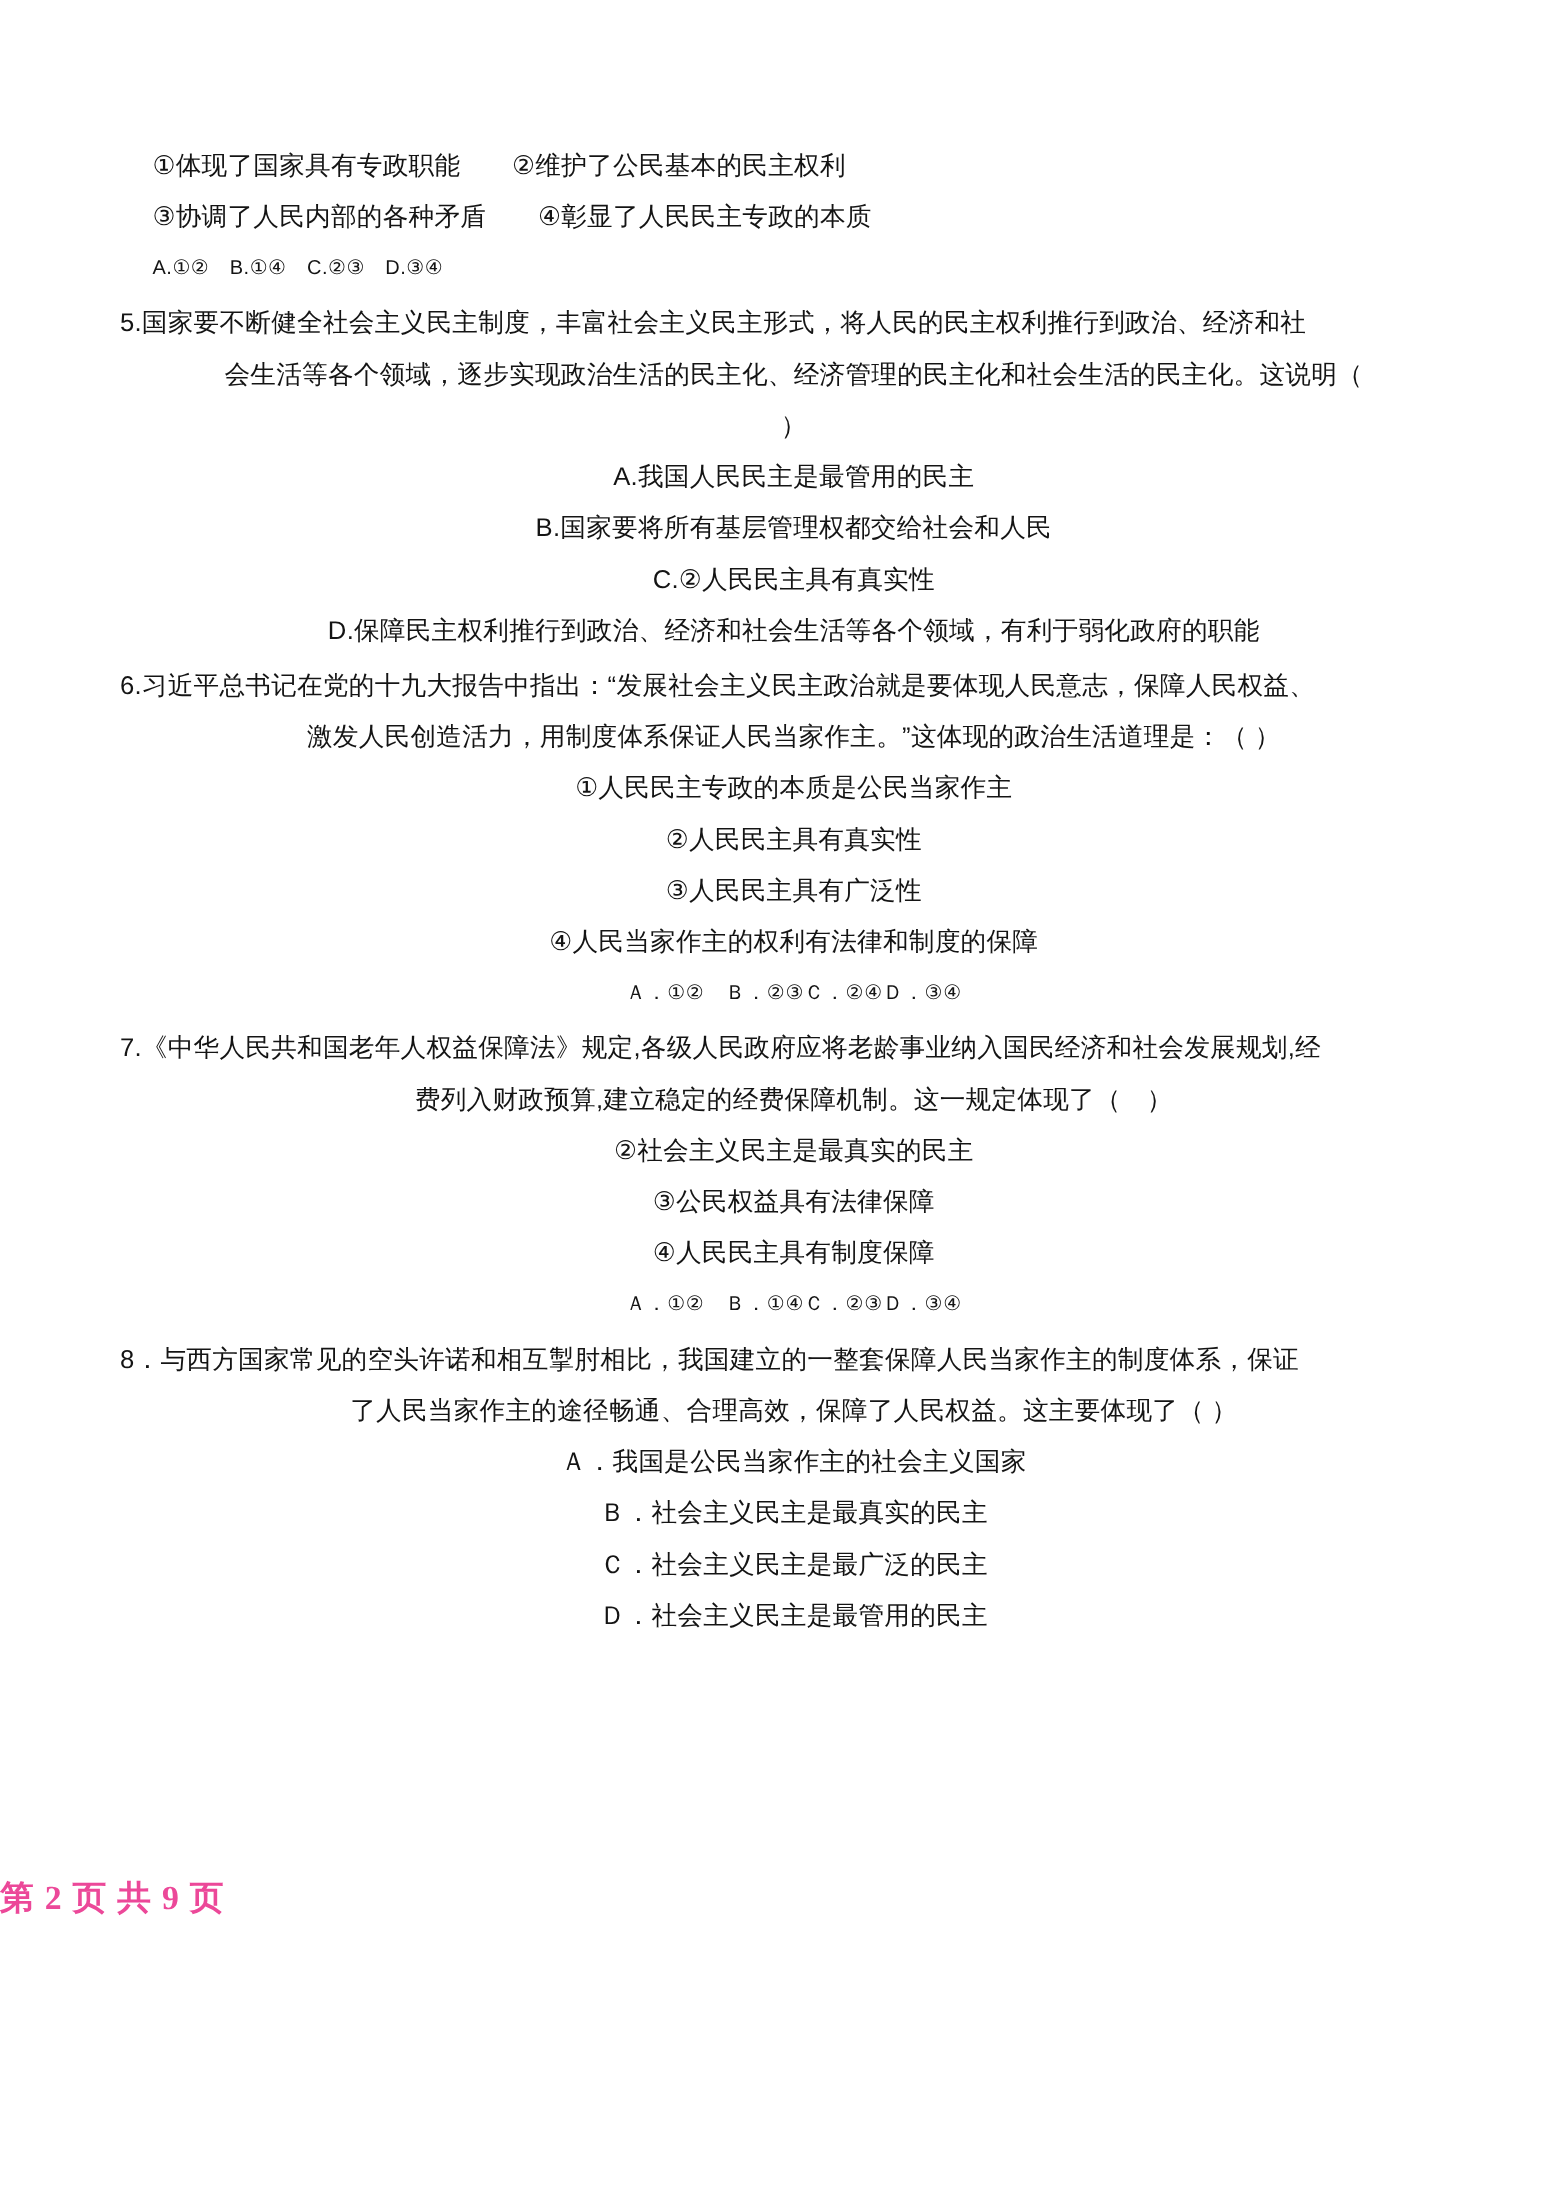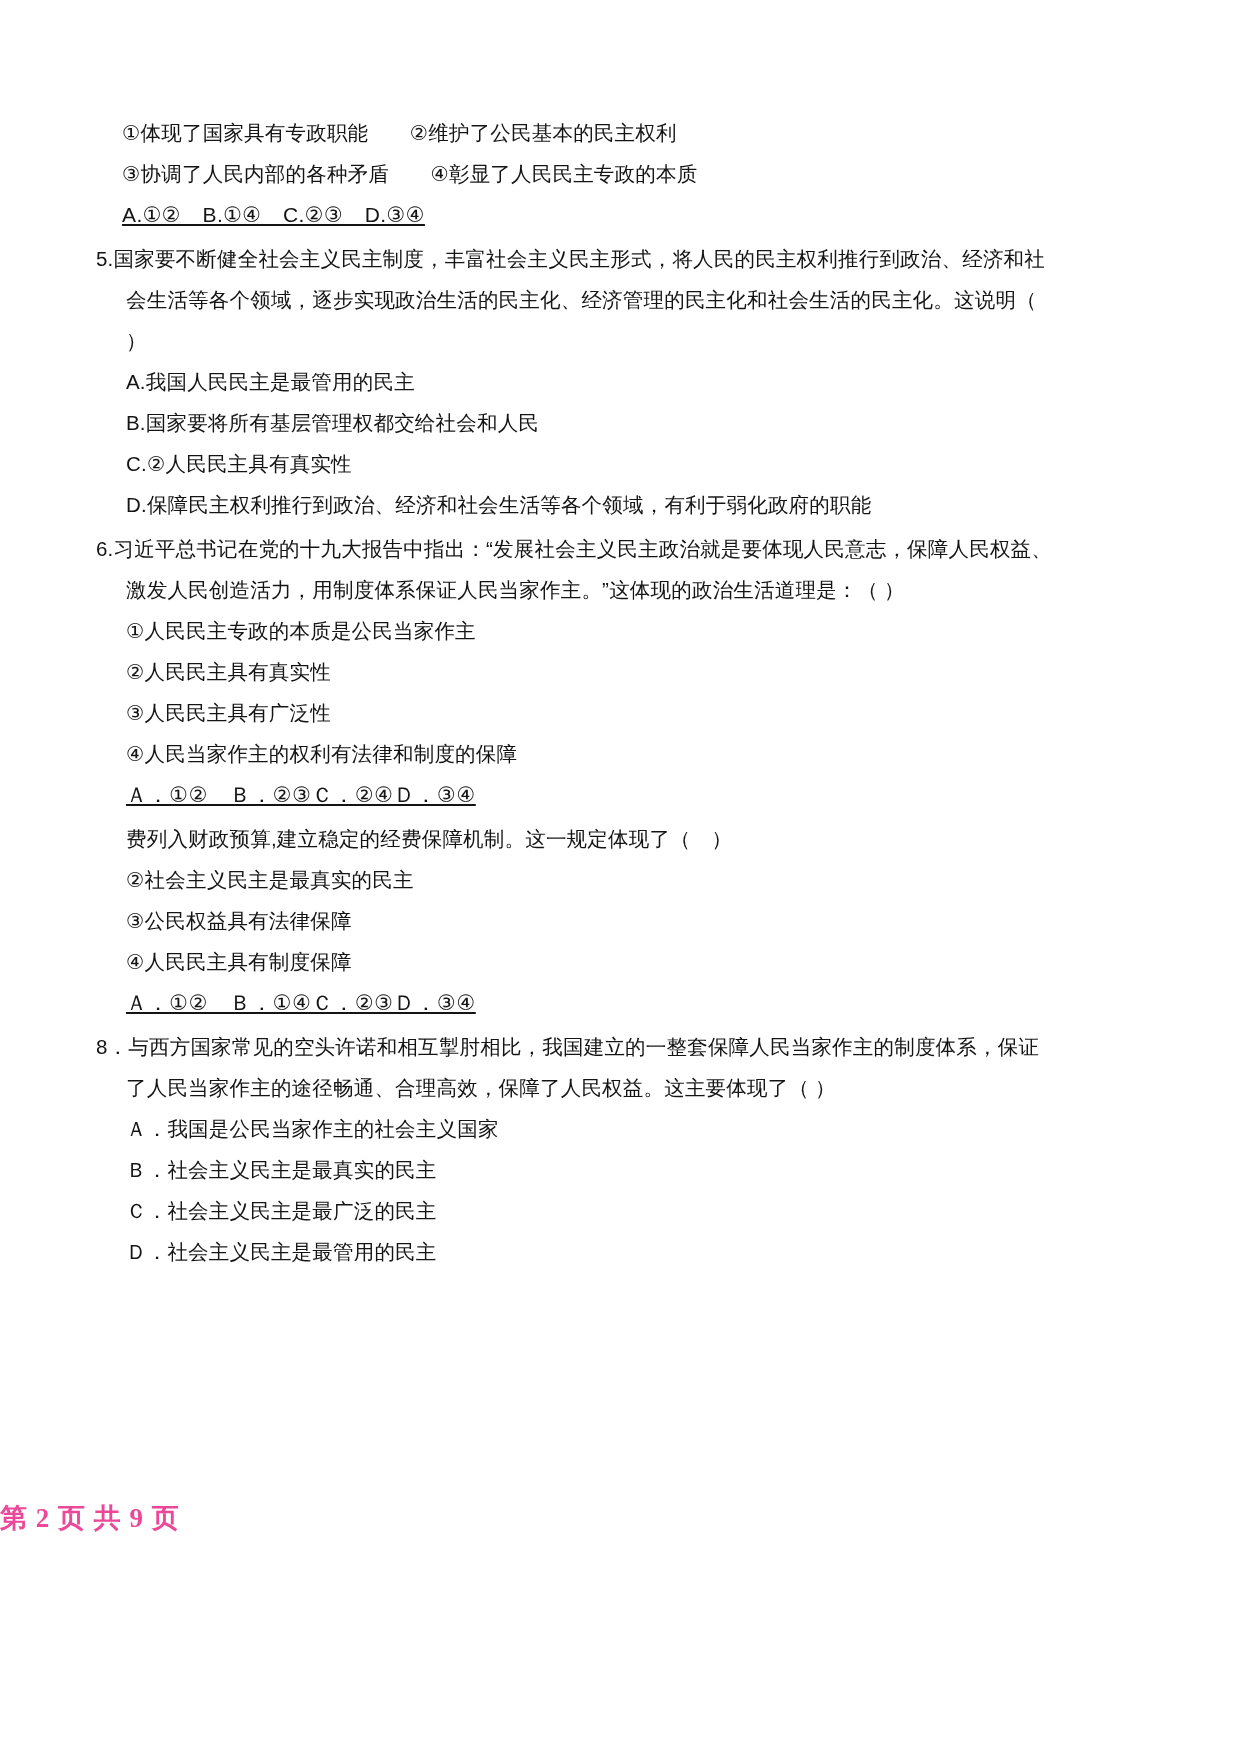--- a/index.html
+++ b/index.html
@@ -33,36 +33,36 @@
     line-height: 41px;
     letter-spacing: 0.2px;
     white-space: pre-wrap;
     color: #141414;
   }
   .indent {
     padding-left: 26px;
   }
   .indent2 {
     padding-left: 30px;
+    text-align: center;
   }
   .q-line {
     padding-left: 0;
   }
 
   
   .block {
     margin: 0;
   }
   .gap-sm { height: 3px; }
 
   .opts-row {
-    font-size: 21px;
+    font-size: 16px;
     line-height: 41px;
     letter-spacing: 0.4px;
-    text-decoration: underline;
   }
   .opts-row.wide {
     letter-spacing: 0.6px;
   }
 
   
   .footer {
     position: absolute;
     left: 0;
     right: 0;
@@ -107,20 +107,21 @@
       <div class="ln indent2">①人民民主专政的本质是公民当家作主</div>
       <div class="ln indent2">②人民民主具有真实性</div>
       <div class="ln indent2">③人民民主具有广泛性</div>
       <div class="ln indent2">④人民当家作主的权利有法律和制度的保障</div>
       <div class="ln indent2 opts-row wide">Ａ．①②　Ｂ．②③Ｃ．②④Ｄ．③④</div>
     </div>
 
     <div class="gap-sm"></div>
 
     <div class="block">
+      <div class="ln q-line">7.《中华人民共和国老年人权益保障法》规定,各级人民政府应将老龄事业纳入国民经济和社会发展规划,经</div>
       <div class="ln indent2">费列入财政预算,建立稳定的经费保障机制。这一规定体现了（　）</div>
       <div class="ln indent2">②社会主义民主是最真实的民主</div>
       <div class="ln indent2">③公民权益具有法律保障</div>
       <div class="ln indent2">④人民民主具有制度保障</div>
       <div class="ln indent2 opts-row wide">Ａ．①②　Ｂ．①④Ｃ．②③Ｄ．③④</div>
     </div>
 
     <div class="gap-sm"></div>
 
     <div class="block">

